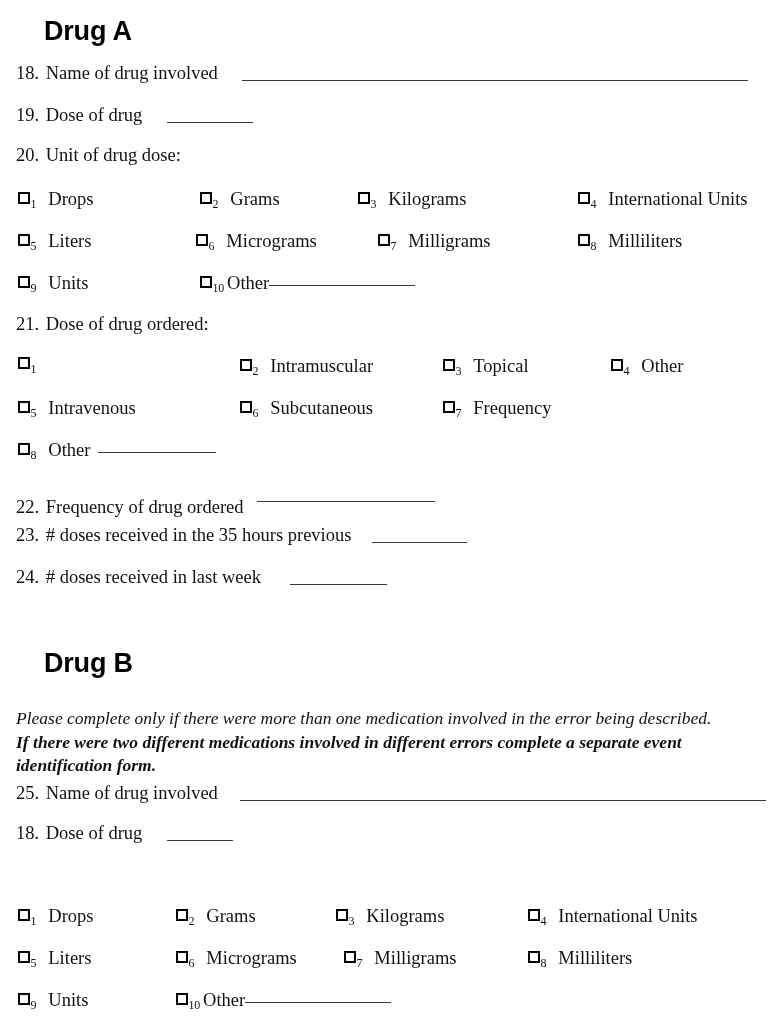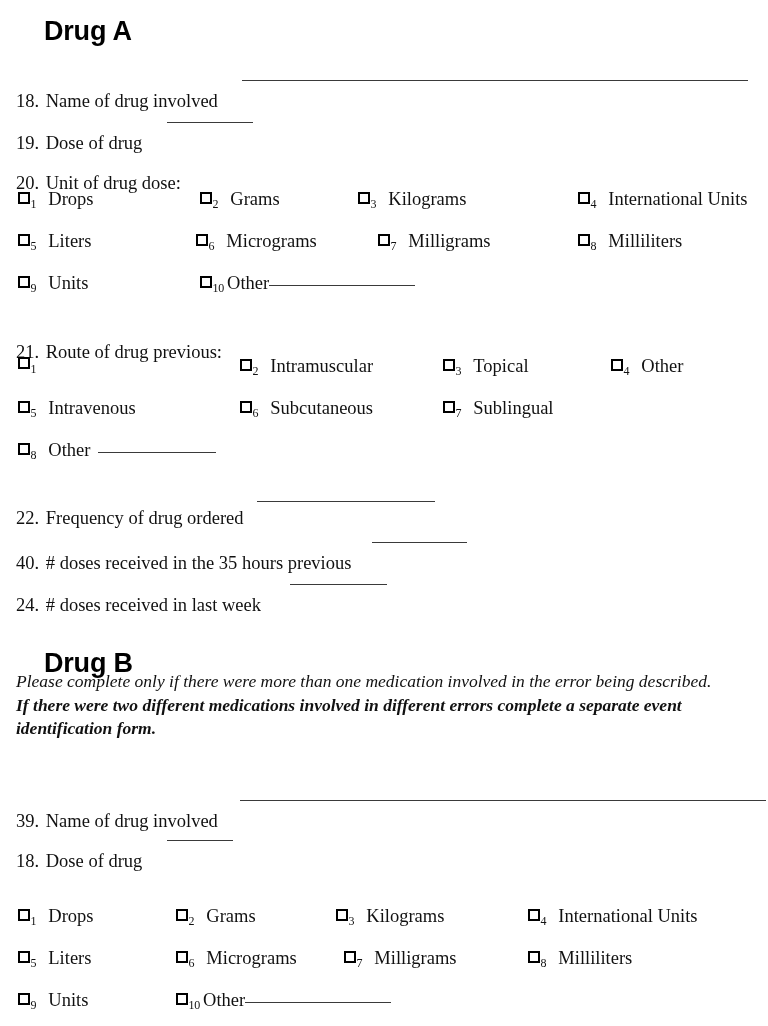--- a/index.html
+++ b/index.html
@@ -37,21 +37,20 @@
   }
 
   
   .question {
     position: absolute;
     left: 16px;
     font-size: 18.5px;
     line-height: 22px;
     white-space: nowrap;
     color: #111;
-    margin-top: 28px;
   }
   .q-num { margin-right: 2px; }
 
   
   .rule {
     position: absolute;
     height: 0;
     border-bottom: 1.6px solid #3a3a3a;
   }
 
@@ -184,21 +183,21 @@
   </div>
   <div class="option" style="left:200px; top:272px;">
     <span class="checkbox"></span>
     <span class="opt-idx">10</span>
     <span class="opt-label tight">Other</span>
     <span class="opt-blank" style="width:146px;"></span>
   </div>
 
   <div class="question" style="top:313px;">
     <span class="q-num">21.</span>
-    <span>Route of drug previous:</span>
+    <span>Dose of drug ordered:</span>
   </div>
 
   <div class="option" style="left:18px; top:355px;">
     <span class="checkbox"></span>
     <span class="opt-idx">1</span>
   </div>
   <div class="option" style="left:240px; top:355px;">
     <span class="checkbox"></span>
     <span class="opt-idx">2</span>
     <span class="opt-label">Intramuscular</span>
@@ -220,56 +219,56 @@
     <span class="opt-label">Intravenous</span>
   </div>
   <div class="option" style="left:240px; top:397px;">
     <span class="checkbox"></span>
     <span class="opt-idx">6</span>
     <span class="opt-label">Subcutaneous</span>
   </div>
   <div class="option" style="left:443px; top:397px;">
     <span class="checkbox"></span>
     <span class="opt-idx">7</span>
-    <span class="opt-label">Sublingual</span>
+    <span class="opt-label">Frequency</span>
   </div>
 
   <div class="option" style="left:18px; top:439px;">
     <span class="checkbox"></span>
     <span class="opt-idx">8</span>
     <span class="opt-label">Other</span>
     <span class="opt-blank" style="width:118px; margin-left:8px;"></span>
   </div>
 
-  <div class="question" style="top:479px;font-family:Liberation Serif, serif;">
+  <div class="question" style="top:496px;font-family:Liberation Serif, serif;">
     <span class="q-num">22.</span>
     <span>Frequency of drug ordered</span>
   </div>
   <div class="rule" style="left:257px; top:501px; width:178px;"></div>
 
   <div class="question" style="top:524px;">
-    <span class="q-num">40.</span>
+    <span class="q-num">23.</span>
     <span># doses received in the 35 hours previous</span>
   </div>
   <div class="rule" style="left:372px; top:542px; width:95px;"></div>
 
   <div class="question" style="top:566px;">
     <span class="q-num">24.</span>
     <span># doses received in last week</span>
   </div>
   <div class="rule" style="left:290px; top:584px; width:97px;"></div>
 
   <div class="section-heading" style="top:648px;">Drug B</div>
 
-  <div class="instruction" style="top:670px;">
+  <div class="instruction" style="top:707px;">
     <span>Please complete only if there were more than one medication involved in the error being described.  </span><span class="strong">If there were two different medications involved in different errors complete a separate event identification form.</span>
   </div>
 
   <div class="question" style="top:782px;">
-    <span class="q-num">39.</span>
+    <span class="q-num">25.</span>
     <span>Name of drug involved</span>
   </div>
   <div class="rule" style="left:240px; top:800px; width:526px;"></div>
 
   <div class="question" style="top:822px;">
     <span class="q-num">18.</span>
     <span>Dose of drug</span>
   </div>
   <div class="rule" style="left:167px; top:840px; width:66px;"></div>
 

